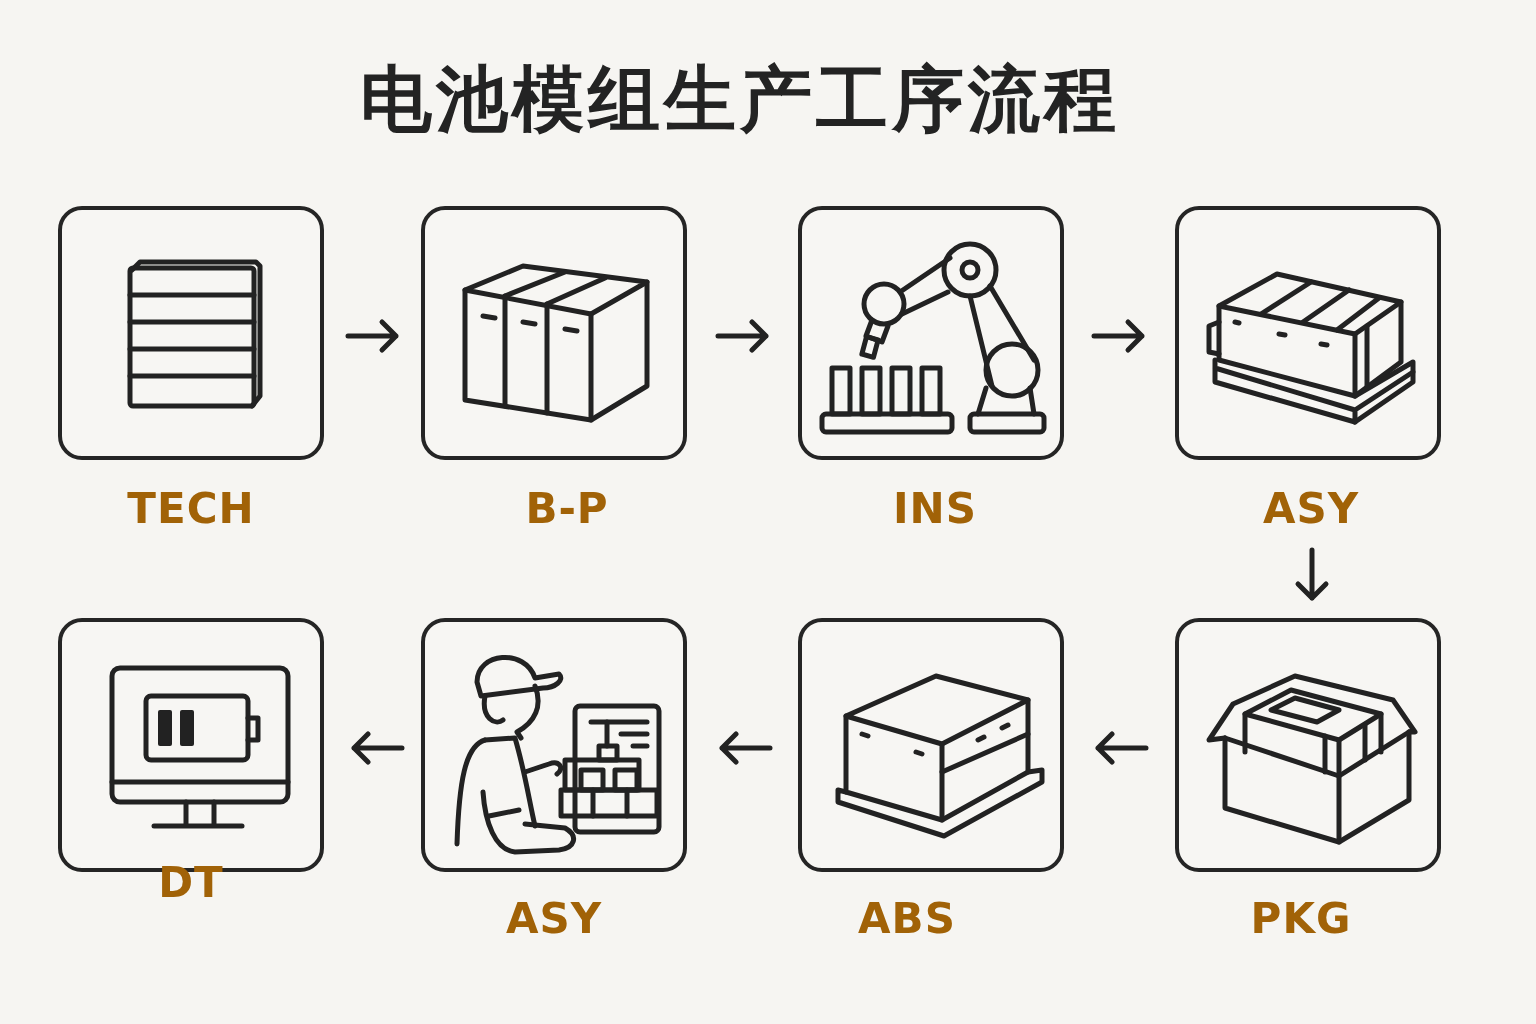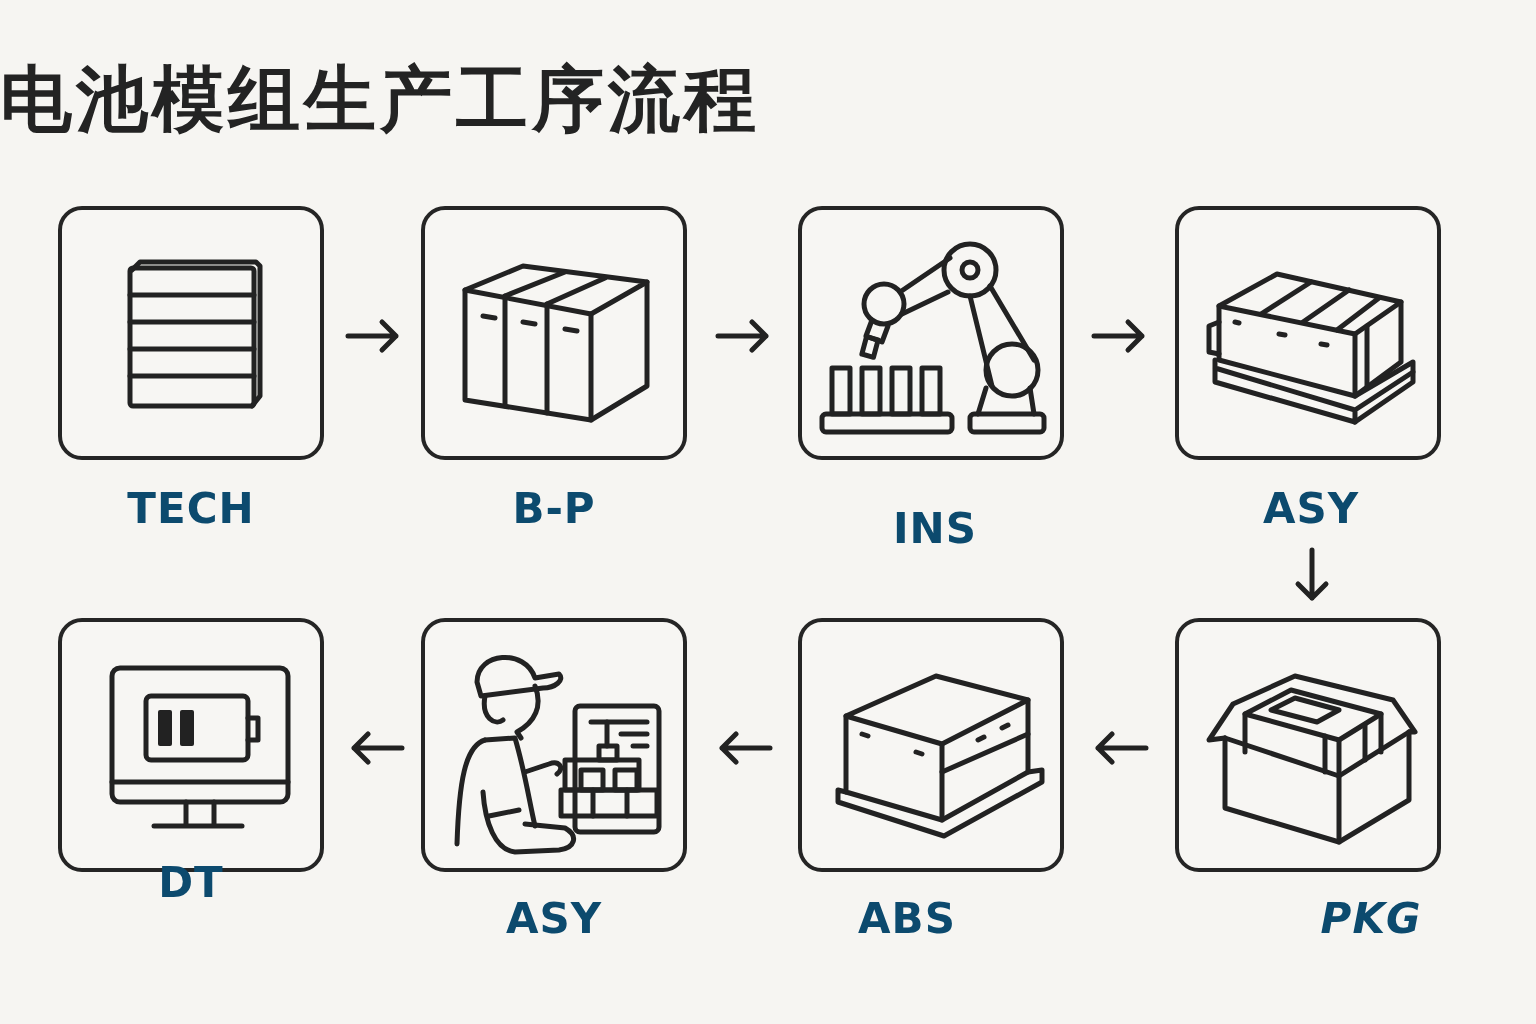--- a/index.html
+++ b/index.html
@@ -1,32 +1,32 @@
 <!DOCTYPE html>
 <html><head>
 <meta charset="utf-8">
 <style>
   html, body { margin:0; padding:0; }
   body {
     width:1536px; height:1024px; background:#f6f5f2; position:relative; overflow:hidden;
     font-family:"DejaVu Sans", sans-serif; color:#222;
   }
   .title {
-    position:absolute; left:0; top:52px; width:1480px; 
+    position:absolute; left:0; top:52px; width:1480px; text-align:center;
     font-size:72px; font-weight:bold; letter-spacing:4px; color:#232323;
     font-family:"DejaVu Sans", sans-serif;
   }
   .card {
     position:absolute; width:266px; height:254px; box-sizing:border-box;
     border:4px solid #252525; border-radius:24px; background:#f7f6f3;
   }
   .card svg { position:absolute; left:0; top:0; width:258px; height:246px; }
   .label {
     position:absolute; width:266px; text-align:center; font-size:42px; font-weight:bold;
-    color:#0c4a6e; font-family:"DejaVu Sans", sans-serif; letter-spacing:1px;
+    color:#a16207; font-family:"DejaVu Sans", sans-serif; letter-spacing:1px;
   }
   .arrow { position:absolute; }
   svg .s { fill:none; stroke:#222; stroke-width:5; stroke-linejoin:round; stroke-linecap:round; }
   svg .f { fill:#222; stroke:none; }
 </style>
 </head>
 <body>
 
 <div class="title">电池模组生产工序流程</div>
 
@@ -55,21 +55,21 @@
     <line class="s" x1="166" y1="104" x2="166" y2="210"></line>
     <line class="s" x1="80" y1="86" x2="80" y2="196"></line>
     <line class="s" x1="122" y1="94" x2="122" y2="203"></line>
     <line class="s" x1="80" y1="86" x2="140" y2="62"></line>
     <line class="s" x1="122" y1="94" x2="180" y2="68"></line>
     <line class="s" x1="58" y1="106" x2="70" y2="108"></line>
     <line class="s" x1="98" y1="112" x2="110" y2="114"></line>
     <line class="s" x1="140" y1="119" x2="152" y2="121"></line>
   </svg>
 </div>
-<div class="label" style="left:421px;top:484px;">B-P</div>
+<div class="label" style="left:434px;top:484px;">B-P</div>
 
 <div class="arrow" style="left:714px;top:318px;">
   <svg width="60" height="36" viewBox="0 0 60 36">
       <path class="s" d="M4 18 H52 M38 4 L52 18 L38 32"></path>
     </svg>
 </div>
 
 <div class="card" style="left:798px;top:206px;">
   <svg viewBox="0 0 258 246">
     <rect class="s" x="20" y="204" width="130" height="18" rx="4"></rect>
@@ -82,21 +82,21 @@
     <circle class="s" cx="168" cy="60" r="8"></circle>
     <circle class="s" cx="82" cy="94" r="20"></circle>
     <circle class="s" cx="210" cy="160" r="26"></circle>
     <path class="s" d="M98 82 L148 48 M100 104 L146 82"></path>
     <path class="s" d="M188 76 L232 150 M168 86 L190 176"></path>
     <path class="s" d="M184 178 L176 204 M228 178 L232 204"></path>
     <path class="s" d="M70 110 L64 126 L80 132 L86 116"></path>
     <rect class="s" x="62" y="128" width="12" height="18" transform="rotate(15 68 137)"></rect>
   </svg>
 </div>
-<div class="label" style="left:802px;top:484px;margin-top:20px;">INS</div>
+<div class="label" style="left:802px;top:484px;">INS</div>
 
 <div class="arrow" style="left:1090px;top:318px;">
   <svg width="60" height="36" viewBox="0 0 60 36">
       <path class="s" d="M4 18 H52 M38 4 L52 18 L38 32"></path>
     </svg>
 </div>
 
 <div class="card" style="left:1175px;top:206px;">
   <svg viewBox="0 0 258 246">
     <path class="s" d="M40 96 L98 64 L222 92 L176 124 Z"></path>
@@ -201,13 +201,13 @@
     <line class="s" x1="160" y1="154" x2="160" y2="220"></line>
     <path class="s" d="M46 116 L160 154 L230 110"></path>
     <path class="s" d="M46 116 L30 118 L54 82 L116 54 L214 78 L236 110 L230 110"></path>
     <path class="s" d="M66 92 L112 68 L202 92 L160 118 Z"></path>
     <path class="s" d="M66 92 L66 130 M160 118 L160 154 M202 92 L202 130"></path>
     <line class="s" x1="146" y1="114" x2="146" y2="150"></line>
     <line class="s" x1="186" y1="104" x2="186" y2="138"></line>
     <path class="s" d="M92 88 L116 76 L160 88 L138 100 Z"></path>
   </svg>
 </div>
-<div class="label" style="left:1238px;top:894px;font-style:italic;">PKG</div>
+<div class="label" style="left:1168px;top:894px;">PKG</div>
 
 </body></html>

